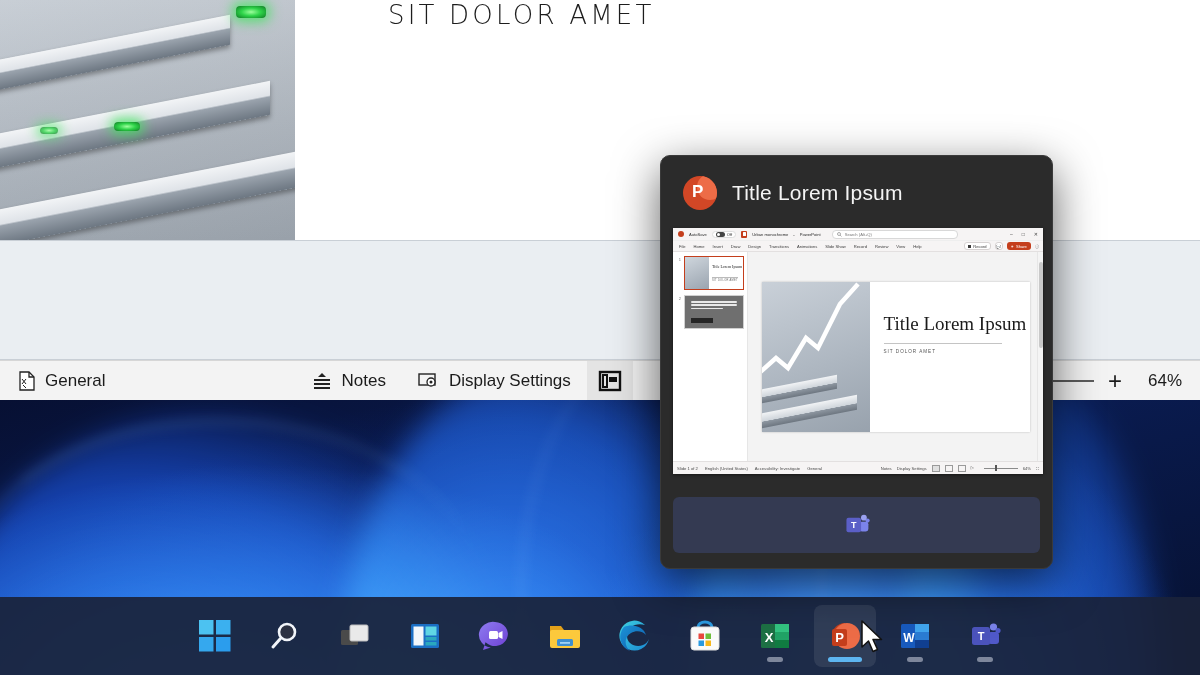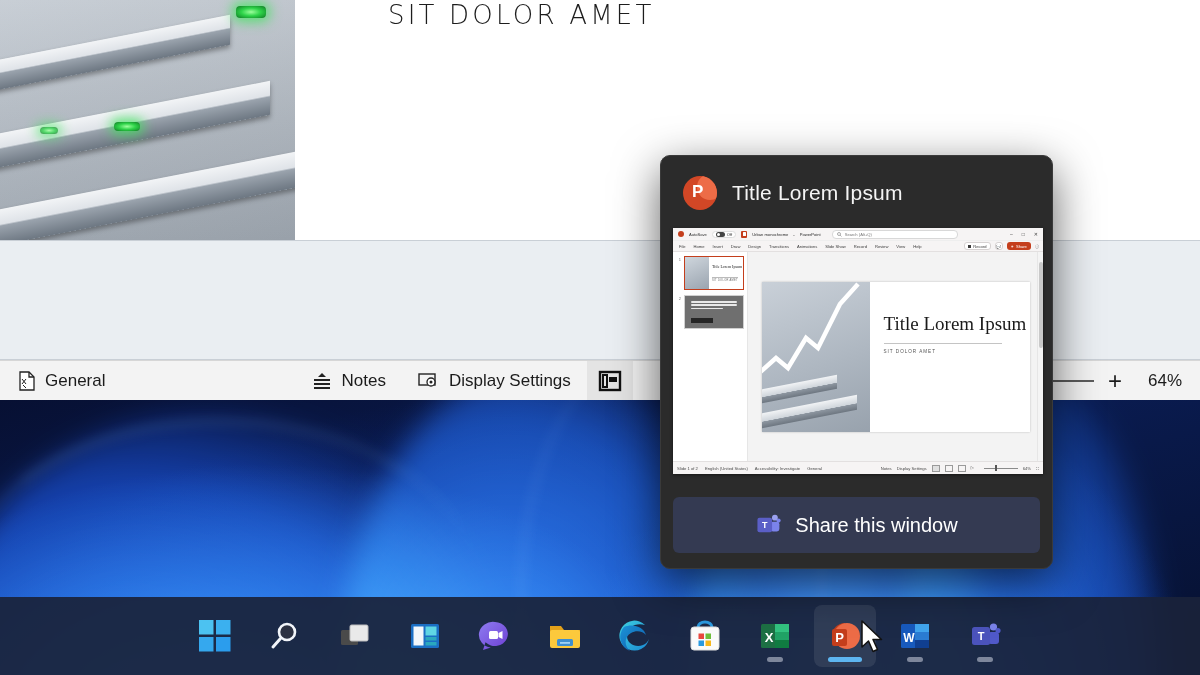--- a/index.html
+++ b/index.html
@@ -552,18 +552,17 @@
 </div>
 
 <div class="sp-share-btn">
   <svg width="26" height="26" viewBox="0 0 32 32">
     <circle cx="24.5" cy="7" r="3.6" fill="#9aa0f0"></circle>
     <circle cx="29" cy="10.5" r="2.6" fill="#7b83eb"></circle>
     <rect x="19" y="12" width="11" height="12" rx="3" fill="#7b83eb"></rect>
     <rect x="3" y="7" width="18" height="18" rx="2.5" fill="#5b5fc7"></rect>
     <text x="12" y="20" font-family="Liberation Sans" font-size="11" font-weight="700" fill="#fff" text-anchor="middle">T</text>
   </svg>
-  <span>Share this window</span>
 </div>
 
 <svg id="cursor" viewBox="0 0 26 34">
   <path d="M2 1 L2 27 L8.5 21 L13 31.5 L17.5 29.5 L13 19.5 L21.5 19.5 Z" fill="#ffffff" stroke="#111111" stroke-width="1.5" stroke-linejoin="round"></path>
 </svg>
 
 </body></html>

